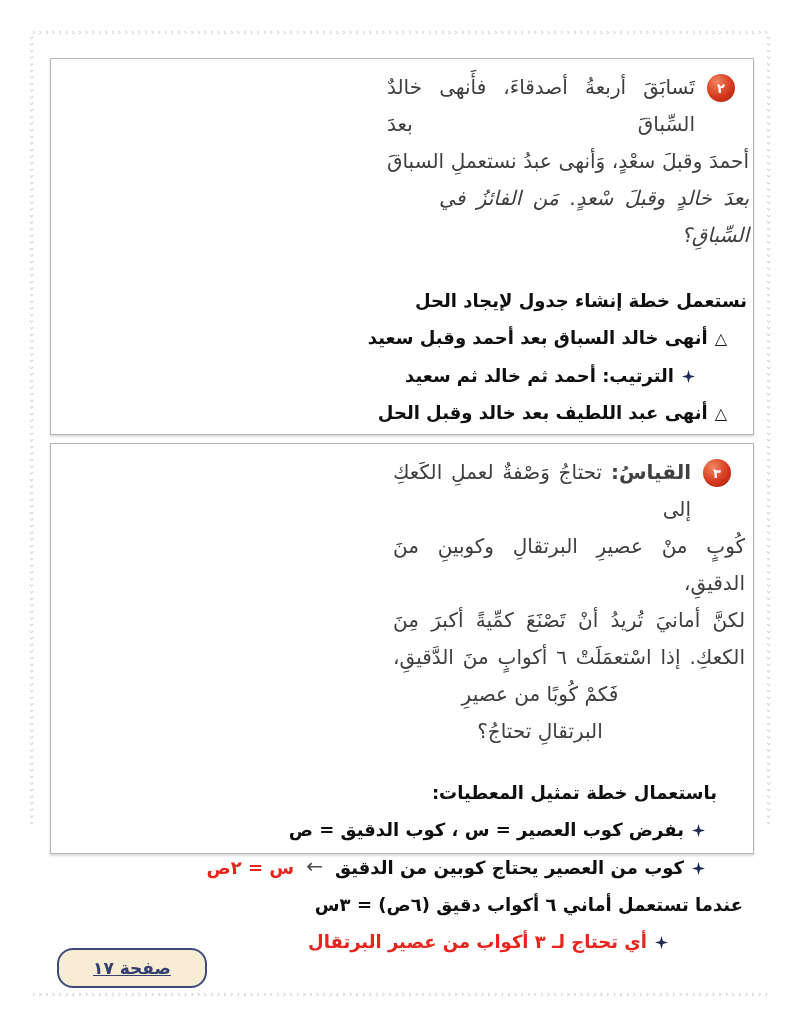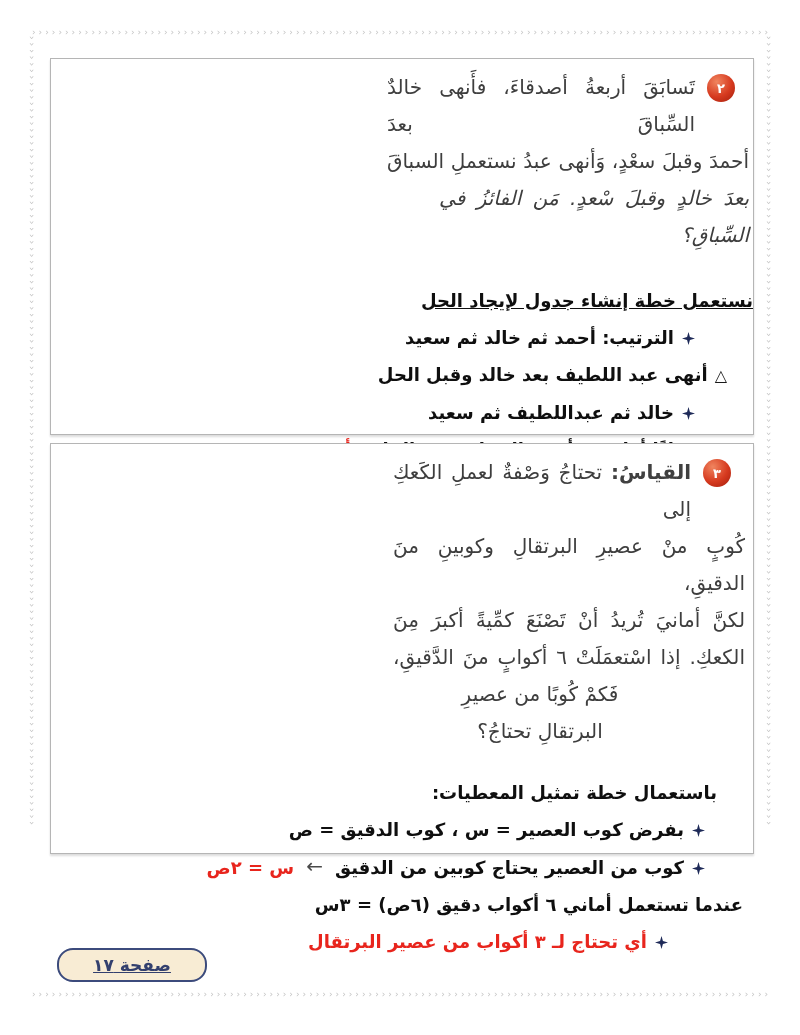--- a/index.html
+++ b/index.html
@@ -47,40 +47,40 @@
   .last2{margin-right:100px;margin-left:42px;text-align:center;}
   .red-label{color:#404040;font-weight:bold;}
 
   
   .sol{direction:rtl;}
   .sol1{margin-top:28px;}
   .sol2{margin-top:24px;}
   .sline{
     font-weight:bold;font-size:18px;line-height:37px;color:#0f0f0f;text-align:right;
   }
-  .intro1{margin-left:8px;margin-right:0;text-decoration:underline;}
+  .intro1{margin-left:8px;margin-right:6px;}
   .intro2{margin-left:8px;margin-right:36px;}
   .m-tri{margin-right:26px;}
   .m-dia{margin-right:58px;}
   .m-dia2{margin-right:48px;}
   .m-plain{margin-right:10px;}
   .m-ans{margin-right:85px;}
 
   .tribul{font-weight:normal;font-size:16px;color:#1a1a1a;margin-left:7px;}
   .diabul{
     display:inline-block;width:13px;height:13px;background:#1e2a58;
     clip-path:polygon(50% 0%,61% 39%,100% 50%,61% 61%,50% 100%,39% 61%,0% 50%,39% 39%);
     margin-left:8px;vertical-align:-1px;
   }
   .red{color:#e8251d;}
   .arrow{color:#4a4a4a;font-weight:normal;font-size:20px;margin:0 12px;vertical-align:1px;}
 
   
   .footer-badge{
-    position:absolute;left:57px;top:948px;width:150px;height:34px;
+    position:absolute;left:57px;top:948px;width:150px;height:40px;
     border:2.5px solid #3c4b7c;border-radius:16px;background:#f8ecd4;
     display:flex;align-items:center;justify-content:center;
     box-sizing:border-box;direction:rtl;
   }
   .footer-badge span{
     font-weight:bold;font-size:17px;color:#33406e;text-decoration:underline;
   }
 </style>
 </head>
 <body>
@@ -94,20 +94,23 @@
   <div class="statement s1">
     <div class="qbadge">
       <span>٢</span>
     </div>
     <div class="stline just">تَسابَقَ أربعةُ أصدقاءَ، فأَنهى خالدٌ السِّباقَ بعدَ</div>
     <div class="stline just">أحمدَ وقبلَ سعْدٍ، وَأنهى عبدُ نستعملِ السباقَ</div>
     <div class="stline last1">بعدَ خالدٍ وقبلَ سْعدٍ. مَن الفائزُ في السِّباقِ؟</div>
   </div>
   <div class="sol sol1">
     <div class="sline intro1">نستعمل خطة إنشاء جدول لإيجاد الحل</div>
+    <div class="sline m-tri">
+      <span class="tribul">△</span><span>أنهى خالد السباق بعد أحمد وقبل سعيد</span>
+    </div>
     <div class="sline m-dia">
       <span class="diabul"></span><span>الترتيب: أحمد ثم خالد ثم سعيد</span>
     </div>
     <div class="sline m-tri">
       <span class="tribul">△</span><span>أنهى عبد اللطيف بعد خالد وقبل الحل</span>
     </div>
     <div class="sline m-dia">
       <span class="diabul"></span><span>خالد ثم عبداللطيف ثم سعيد</span>
     </div>
     <div class="sline m-dia">

